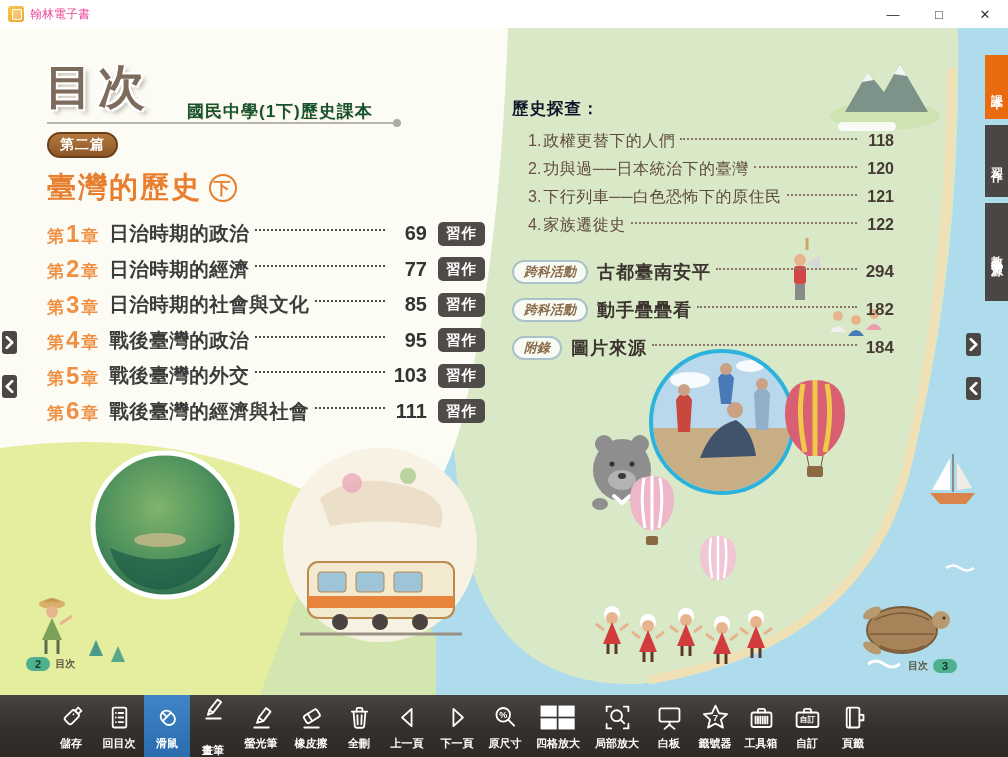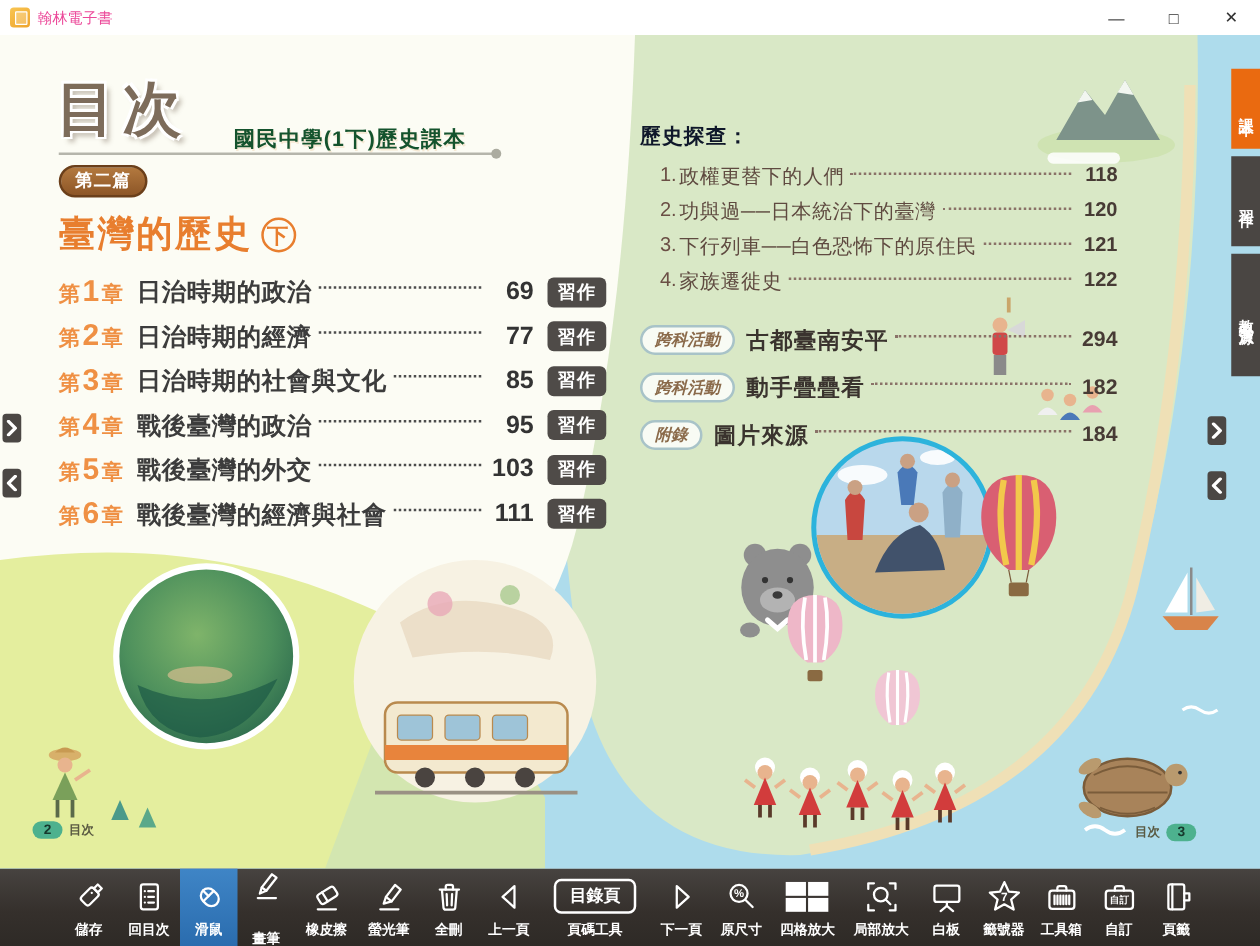--- a/index.html
+++ b/index.html
@@ -523,64 +523,58 @@
             <path d="M11.5 17.5 L20.5 6 L24.5 9 L15.5 20.5 Z"></path>
             <path d="M11.5 17.5 L9.8 23 L15.5 20.5"></path>
             <line x1="8" y1="27" x2="24" y2="27"></line>
           </svg>
         </div>
         <div class="tool-label">畫筆</div>
       </div>
       <div class="tool" style="width: 50px;">
         <div class="tool-icon">
           <svg viewBox="0 0 32 32" class="ti">
+            <path d="M13 16 L21 5.5 L26 9.5 L18 20 Z"></path>
+            <path d="M13 16 L11 22 L18 20"></path>
+            <line x1="8" y1="27" x2="24" y2="27"></line>
+          </svg>
+        </div>
+        <div class="tool-label">螢光筆</div>
+      </div>
+      <div class="tool" style="width: 50px;">
+        <div class="tool-icon">
+          <svg viewBox="0 0 32 32" class="ti">
             <g transform="rotate(-32 16 14)">
               <rect x="7.5" y="10" width="17" height="9.5" rx="2.5"></rect>
               <line x1="13.5" y1="10" x2="13.5" y2="19.5"></line>
             </g>
             <line x1="8" y1="27" x2="24" y2="27"></line>
           </svg>
         </div>
         <div class="tool-label">橡皮擦</div>
       </div>
-      <div class="tool" style="width: 50px;">
-        <div class="tool-icon">
-          <svg viewBox="0 0 32 32" class="ti">
-            <path d="M13 16 L21 5.5 L26 9.5 L18 20 Z"></path>
-            <path d="M13 16 L11 22 L18 20"></path>
-            <line x1="8" y1="27" x2="24" y2="27"></line>
-          </svg>
-        </div>
-        <div class="tool-label">螢光筆</div>
-      </div>
       <div class="tool" style="width: 46px;">
         <div class="tool-icon">
           <svg viewBox="0 0 32 32" class="ti">
             <path d="M9.5 10.5 L10.8 25.5 a2 2 0 0 0 2 1.8 h6.4 a2 2 0 0 0 2 -1.8 L22.5 10.5"></path>
             <line x1="7.5" y1="9.5" x2="24.5" y2="9.5"></line>
             <path d="M12.8 9.5 V7 a1.6 1.6 0 0 1 1.6 -1.6 h3.2 a1.6 1.6 0 0 1 1.6 1.6 V9.5"></path>
             <line x1="13.6" y1="13.5" x2="14" y2="23.5"></line>
             <line x1="18.4" y1="13.5" x2="18" y2="23.5"></line>
           </svg>
         </div>
         <div class="tool-label">全刪</div>
       </div>
       <div class="tool" style="width: 50px;">
         <div class="tool-icon">
           <svg viewBox="0 0 32 32" class="ti">
             <path d="M20.5 6.5 L10 16 L20.5 25.5 Z"></path>
           </svg>
         </div>
         <div class="tool-label">上一頁</div>
-      </div>
-      <div class="tool" style="width: 88px;">
-        <div class="tool-icon">
-          <div class="pg-btn">目錄頁</div>
-        </div>
-        <div class="tool-label">頁碼工具</div>
       </div>
       <div class="tool" style="width: 50px;">
         <div class="tool-icon">
           <svg viewBox="0 0 32 32" class="ti">
             <path d="M11.5 6.5 L22 16 L11.5 25.5 Z"></path>
           </svg>
         </div>
         <div class="tool-label">下一頁</div>
       </div>
       <div class="tool" style="width: 46px;">

